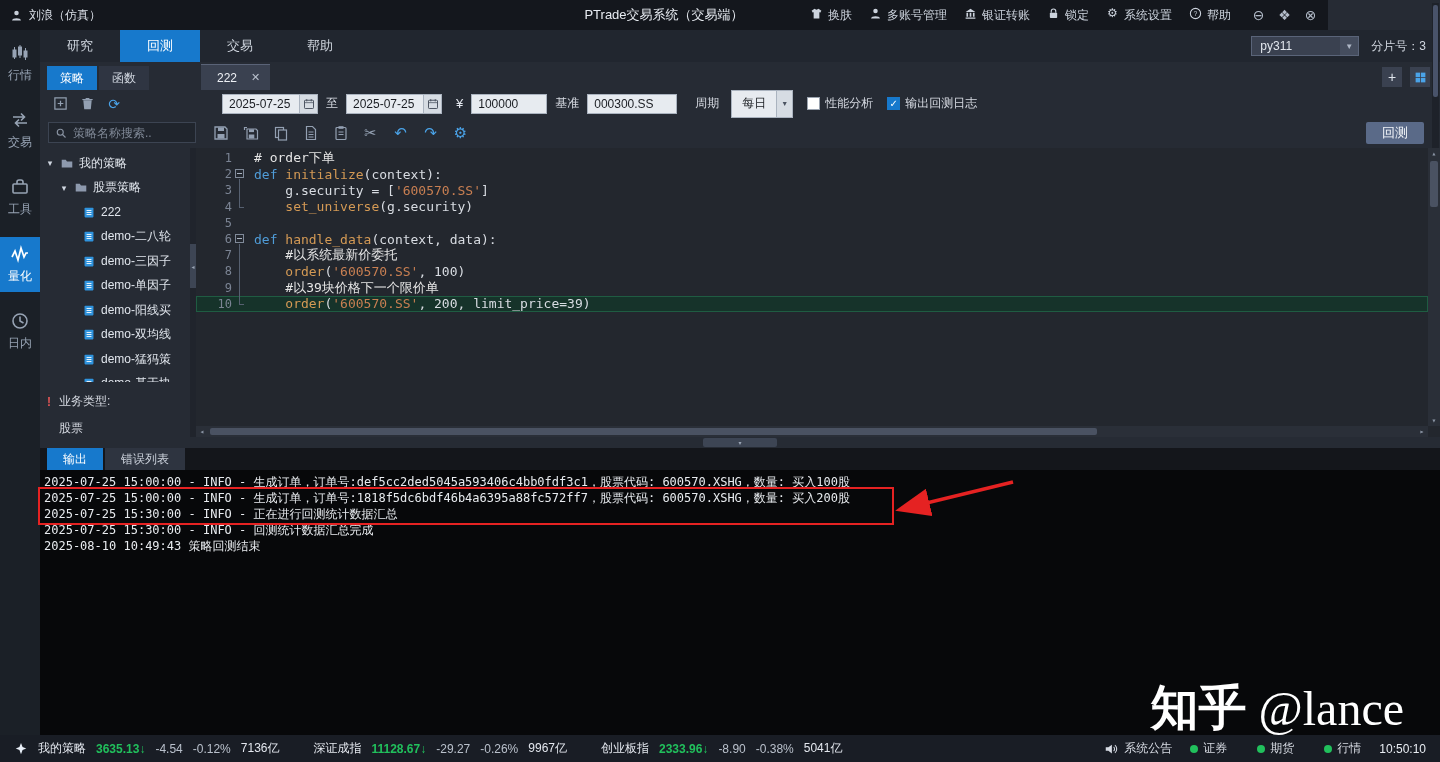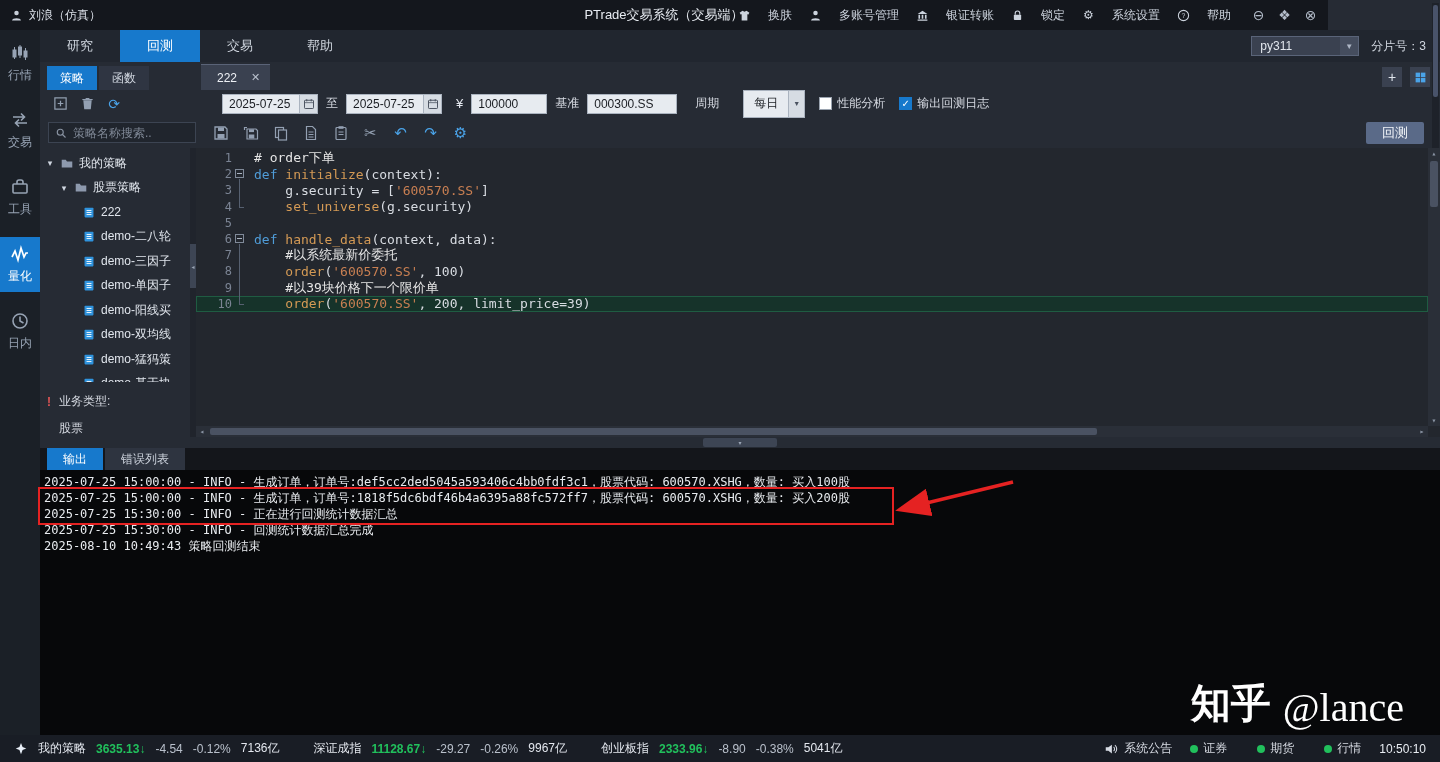--- a/index.html
+++ b/index.html
@@ -7,21 +7,21 @@
 body{position:relative;background:#262b34;font-family:"Liberation Sans","DejaVu Sans",sans-serif;font-size:12px;color:#d6dae2;overflow:hidden}
 .icon{display:inline-flex;align-items:center;justify-content:center;flex:none}
 .icon svg{width:100%;height:100%;display:block}
 
 
 .titlebar{position:absolute;left:0;top:0;width:1328px;height:30px;background:#14171d;display:flex;align-items:center;padding:0 10px;z-index:30}
 .tb-user{display:flex;align-items:center;gap:6px;color:#d8dde5;cursor:pointer}
 .tb-user .icon{width:13px;height:13px;color:#c8cfd9}
 .tb-title{position:absolute;left:50%;transform:translateX(-50%);color:#e8ecf2;font-size:13px}
 .tb-actions{margin-left:auto;display:flex;align-items:center;gap:17px}
-.tb-action{display:flex;align-items:center;gap:17px;color:#ccd3dd;cursor:pointer}
+.tb-action{display:flex;align-items:flex-start;gap:5px;color:#ccd3dd;cursor:pointer}
 .tb-action .icon{width:13px;height:13px;font-size:12px}
 .tb-win{display:flex;align-items:center;gap:11px;margin-left:20px;color:#b3bcc9;font-size:14px}
 .winbtn{cursor:pointer;width:15px;text-align:center}
 
 
 .navbar{position:absolute;left:40px;top:30px;width:1400px;height:32px;background:#21262f;display:flex;align-items:center}
 .nav-tab{width:80px;height:32px;display:flex;align-items:center;justify-content:center;color:#cfd5de;font-size:13px;cursor:pointer}
 .nav-tab.active{background:#1779cc;color:#fff}
 .nav-right{margin-left:auto;display:flex;align-items:center;gap:12px;padding-right:14px}
 .select{width:108px;height:20px;background:#3a4150;border:1px solid #5a6479;display:flex;align-items:center;padding-left:8px;color:#e2e7ee;cursor:pointer}
@@ -56,21 +56,21 @@
 .datewrap.first{margin-left:92px}
 .field{background:#e7ebf0;color:#1a1d22;border:1px solid #aab3bf;height:20px;display:flex;align-items:center;padding:0 6px;font-size:12px}
 .field input{border:0;background:transparent;font:inherit;color:inherit;outline:none}
 .field input.date{width:64px}
 .field input.cap{width:62px}
 .field input.bench{width:76px}
 .calbtn{width:18px;height:20px;background:#d6dce3;border:1px solid #aab3bf;border-left:0;display:flex;align-items:center;justify-content:center;color:#4a5260;cursor:pointer}
 .calbtn .icon{width:12px;height:12px}
 .lab{color:#d6dae2}
 .cur-sym{color:#e4e8ef;font-size:13px;margin-left:6px}
-.period{display:flex;height:28px;cursor:pointer;margin-left:16px}
+.period{display:flex;height:28px;cursor:pointer;margin-left:4px}
 .period .val{background:#e7ebf0;color:#1a1d22;border:1px solid #aab3bf;padding:0 10px;display:flex;align-items:center}
 .period .car{width:16px;background:#d6dce3;border:1px solid #aab3bf;border-left:0;display:flex;align-items:center;justify-content:center;font-size:7px;color:#4a5260}
 .chks{display:flex;gap:14px;margin-left:6px}
 .chk{display:flex;align-items:center;gap:5px;cursor:pointer}
 .box{width:13px;height:13px;background:#fff;border:1px solid #9aa3af;display:flex;align-items:center;justify-content:center;font-size:10px;color:#fff;flex:none}
 .box.on{background:#1779cc;border-color:#1779cc}
 
 
 .toolbar2{position:absolute;left:40px;top:117px;width:1400px;height:31px;display:flex;align-items:center;padding-left:8px;gap:16px}
 .search{width:148px;height:21px;background:#20252d;border:1px solid #3c4452;display:flex;align-items:center;gap:6px;padding:0 6px}
@@ -143,21 +143,21 @@
 .idx .chg,.idx .pct{color:#b9c0cb}
 .idx .amt{color:#e3e7ee}
 .sb-right{margin-left:auto;display:flex;align-items:center;gap:18px}
 .sb-ann{display:flex;align-items:center;gap:6px;cursor:pointer}
 .sb-ann .icon{width:14px;height:14px;color:#d6dbe3}
 .svc{display:flex;align-items:center;gap:5px;cursor:pointer}
 .dot{width:8px;height:8px;border-radius:50%;background:#21c05c;flex:none}
 .sb-time{color:#e8ecf2}
 
 
-.watermark{position:absolute;right:36px;top:676px;font-size:40px;color:#fff;display:flex;gap:12px;align-items:flex-end;z-index:40}
+.watermark{position:absolute;right:36px;top:676px;font-size:48px;color:#fff;display:flex;gap:12px;align-items:center;z-index:40}
 .wm-brand{font-weight:bold}
 .wm-handle{font-family:"Liberation Serif",serif}
 .ann-box{position:absolute;left:38px;top:487px;width:856px;height:38px;border:2px solid #e52222;z-index:20;pointer-events:none}
 .ann-arrow{position:absolute;left:860px;top:468px;z-index:21;pointer-events:none}
 </style>
 </head>
 <body>
 
 <div class="titlebar">
   <div class="tb-user">

